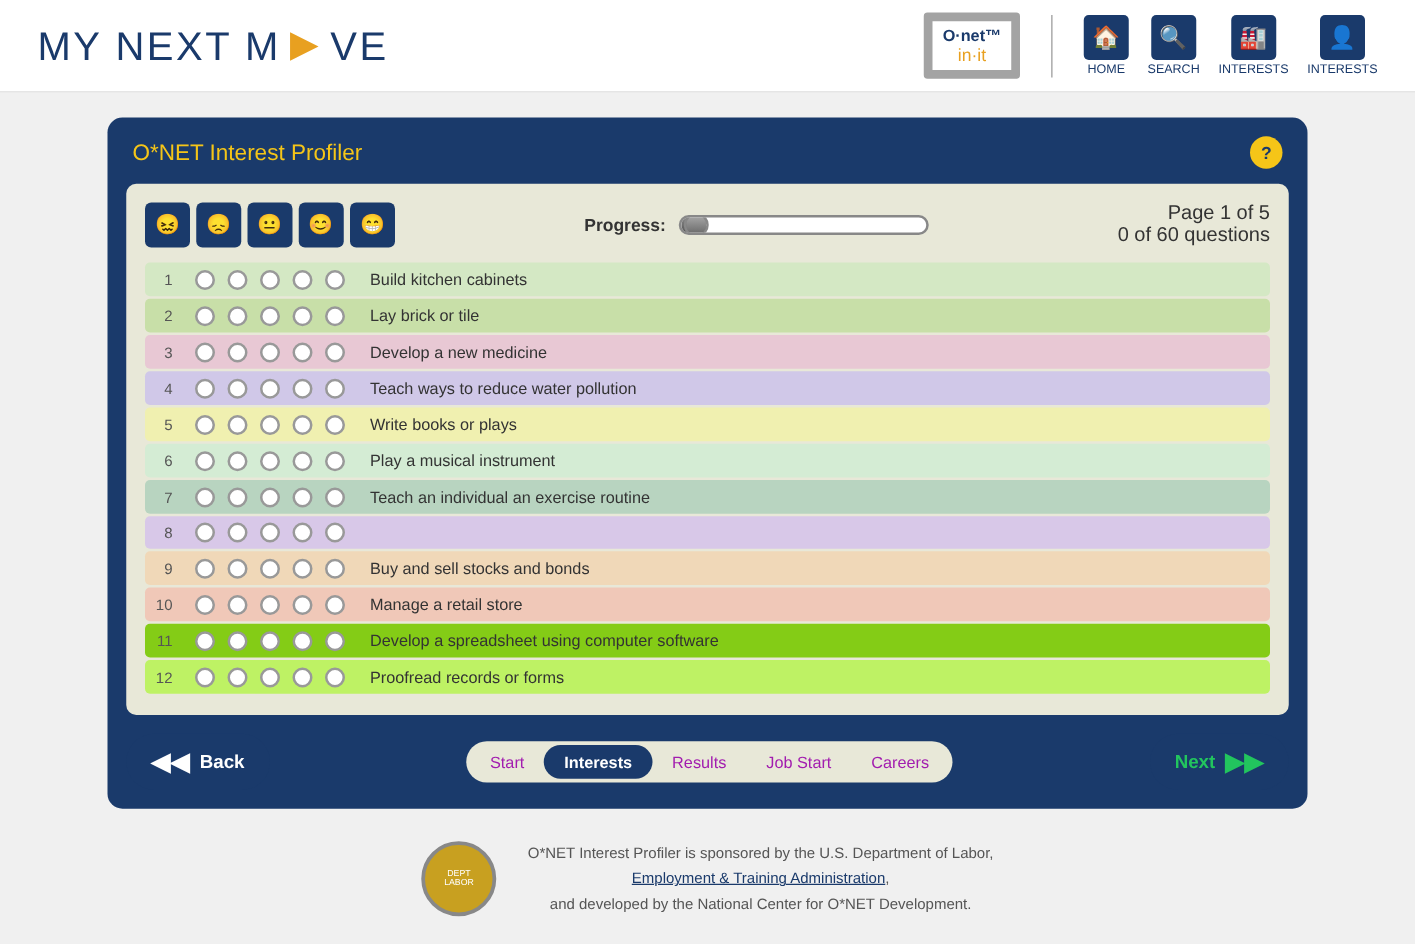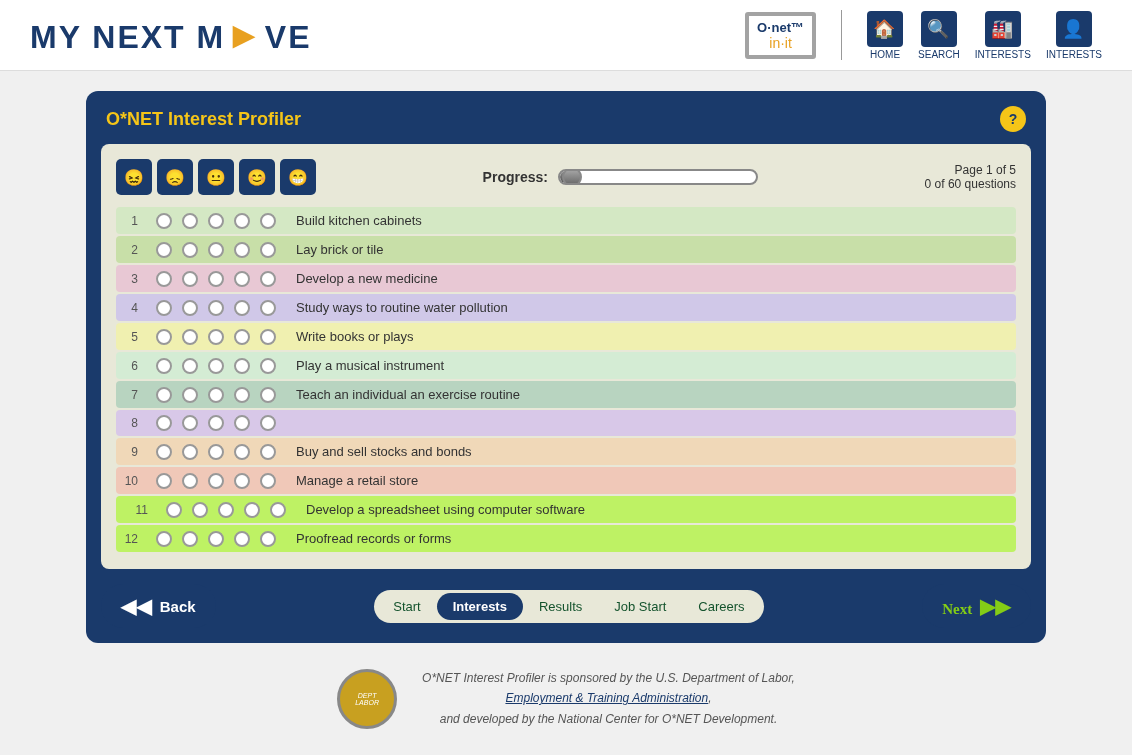--- a/index.html
+++ b/index.html
@@ -15,81 +15,81 @@
     .nav-icon-item { display: flex; flex-direction: column; align-items: center; gap: 2px; cursor: pointer; color: #1a3a6b; font-size: 10px; }
     .nav-icon-box { width: 36px; height: 36px; background: #1a3a6b; border-radius: 4px; display: flex; align-items: center; justify-content: center; color: white; font-size: 18px; }
     #divider-line { width: 1px; height: 50px; background: #999; margin: 0 10px; }
 
     
     #main-container { max-width: 960px; margin: 20px auto; }
 
     
     #profiler-box { background: #1a3a6b; border-radius: 12px; padding: 15px; }
     #profiler-header { display: flex; justify-content: space-between; align-items: center; margin-bottom: 12px; padding: 0 5px; }
-    #profiler-title { color: #f5c518; font-size: 18px; font-weight: bold; }
+    #profiler-title { color: #f5c518; font-size: 18px; font-weight: normal; }
     #help-btn { width: 26px; height: 26px; background: #f5c518; border-radius: 50%; display: flex; align-items: center; justify-content: center; font-weight: bold; font-size: 14px; color: #1a3a6b; cursor: pointer; }
 
     
     #inner-content { background: #e8e8d8; border-radius: 8px; padding: 15px; }
 
     
     #progress-area { display: flex; align-items: center; justify-content: space-between; margin-bottom: 12px; }
     #emoji-row { display: flex; gap: 5px; }
     .emoji-box { width: 36px; height: 36px; background: #1a3a6b; border-radius: 5px; display: flex; align-items: center; justify-content: center; color: white; font-size: 16px; }
     #progress-middle { display: flex; gap: 10px; font-weight: bold; color: #333; font-size: 14px; }
     #progress-bar-container { width: 200px; height: 16px; background: white; border-radius: 8px; border: 2px solid #888; overflow: hidden; position: relative; }
     #progress-bar-fill { width: 5%; height: 100%; background: linear-gradient(to bottom, #888, #555); border-radius: 8px; }
     #progress-knob { position: absolute; left: 2px; top: 50%; transform: translateY(-50%); width: 20px; height: 20px; background: linear-gradient(to bottom, #aaa, #666); border-radius: 50%; border: 2px solid #888; }
-    #page-info { text-align: right; font-size: 12px; color: #333; }
+    #page-info { text-align: right; font-size: 16px; color: #333; }
 
     .q-row { display: flex; align-items: center; margin-bottom: 2px; border-radius: 4px; overflow: hidden; }
     .q-num { width: 30px; text-align: right; padding-right: 8px; font-size: 12px; color: #555; flex-shrink: 0; }
     .q-radios { display: flex; gap: 10px; align-items: center; padding: 5px 10px; }
     .q-radio { width: 16px; height: 16px; border-radius: 50%; border: 2px solid #999; background: white; cursor: pointer; flex-shrink: 0; }
     .q-label { flex: 1; padding: 6px 10px; font-size: 13px; }
 
     
     .row-color-1 { background: #d4e8c4; }
     .row-color-2 { background: #c8dfa8; }
     .row-color-3 { background: #e8c8d4; }
     .row-color-4 { background: #d0c8e8; }
     .row-color-5 { background: #f0f0b0; }
     .row-color-6 { background: #d4ecd4; }
     .row-color-7 { background: #b8d4c0; }
     .row-color-8 { background: #d8c8e8; }
     .row-color-9 { background: #f0d8b8; }
     .row-color-10 { background: #f0c8b8; }
-    .row-color-11 { background: #bef264; padding-left: 10px; }
+    .row-color-11 { background: #84cc16; }
     .row-color-12 { background: #bef264; }
 
     
     #nav-bar { display: flex; align-items: center; justify-content: space-between; margin-top: 15px; }
     #back-btn { background: #1a3a6b; color: white; border: none; border-radius: 25px; padding: 10px 20px; font-size: 15px; font-weight: bold; cursor: pointer; display: flex; align-items: center; gap: 8px; }
-    #next-btn { background: #1a3a6b; color: #84cc16; border: none; border-radius: 25px; padding: 10px 20px; font-size: 15px; font-weight: bold; cursor: pointer; display: flex; align-items: flex-end; gap: 8px; font-family: Liberation Serif, serif; }
+    #next-btn { background: #1a3a6b; color: #22c55e; border: none; border-radius: 25px; padding: 10px 20px; font-size: 15px; font-weight: bold; cursor: pointer; display: flex; align-items: center; gap: 8px; }
     #steps-nav { display: flex; align-items: center; gap: 0; background: #e8e8d8; border-radius: 20px; padding: 3px; }
     .step-btn { padding: 6px 16px; border: none; background: transparent; border-radius: 15px; cursor: pointer; font-size: 13px; color: #555; }
     .step-btn.active { background: #1a3a6b; color: white; font-weight: bold; }
-    .step-btn.inactive { color: #14532d; cursor: default; }
+    .step-btn.inactive { color: #a21caf; cursor: default; }
     .arrow-icon { font-size: 20px; }
 
     
-    #sponsor-area { display: flex; align-items: center; justify-content: center; gap: 25px; margin: 25px auto; max-width: 960px; font-style: italic; }
+    #sponsor-area { display: flex; align-items: center; justify-content: center; gap: 25px; margin: 25px auto; max-width: 960px; }
     #seal { width: 60px; height: 60px; border-radius: 50%; background: #c8a020; border: 3px solid #888; display: flex; align-items: center; justify-content: center; font-size: 8px; color: white; text-align: center; }
     #sponsor-text { font-size: 12px; color: #555; text-align: center; line-height: 1.7; }
     #sponsor-text a { color: #1a3a6b; }
   </style>
 </head>
 <body>
 
 <div id="header">
   <div id="logo-area">
-    <span style="font-size:32px;font-weight:bold;color:#1a3a6b;letter-spacing:2px;">MY NEXT M<span style="color:#e8a020;font-size:38px;">►</span>VE</span>
+    <span style="font-size:32px;font-weight:normal;color:#1a3a6b;letter-spacing:2px;">MY NEXT M<span style="color:#e8a020;font-size:38px;">►</span>VE</span>
   </div>
   <div id="header-right">
-    <div id="onet-logo" style="display:flex;flex-direction:column;align-items:center;border:4px solid #a3a3a3;padding:4px 8px;border-radius:3px;">
+    <div id="onet-logo" style="display:flex;flex-direction:column;align-items:center;border:7px solid #a3a3a3;padding:4px 8px;border-radius:3px;">
       <span style="font-size:13px;font-weight:bold;color:#1a3a6b;">O·net™</span>
       <span style="font-size:14px;color:#e8a020;">in·it</span>
     </div>
     <div id="divider-line"></div>
     <div id="nav-icons">
       <div class="nav-icon-item">
         <div class="nav-icon-box">🏠</div>
         <span>HOME</span>
       </div>
       <div class="nav-icon-item">
@@ -175,21 +175,21 @@
           </div>
           <div class="q-row row-color-4">
             <div class="q-num">4</div>
             <div class="q-radios">
               <div class="q-radio"></div>
               <div class="q-radio"></div>
               <div class="q-radio"></div>
               <div class="q-radio"></div>
               <div class="q-radio"></div>
             </div>
-            <div class="q-label">Study ways to routine water pollution</div>
+            <div class="q-label">Teach ways to reduce water pollution</div>
           </div>
           <div class="q-row row-color-5">
             <div class="q-num">5</div>
             <div class="q-radios">
               <div class="q-radio"></div>
               <div class="q-radio"></div>
               <div class="q-radio"></div>
               <div class="q-radio"></div>
               <div class="q-radio"></div>
             </div>

